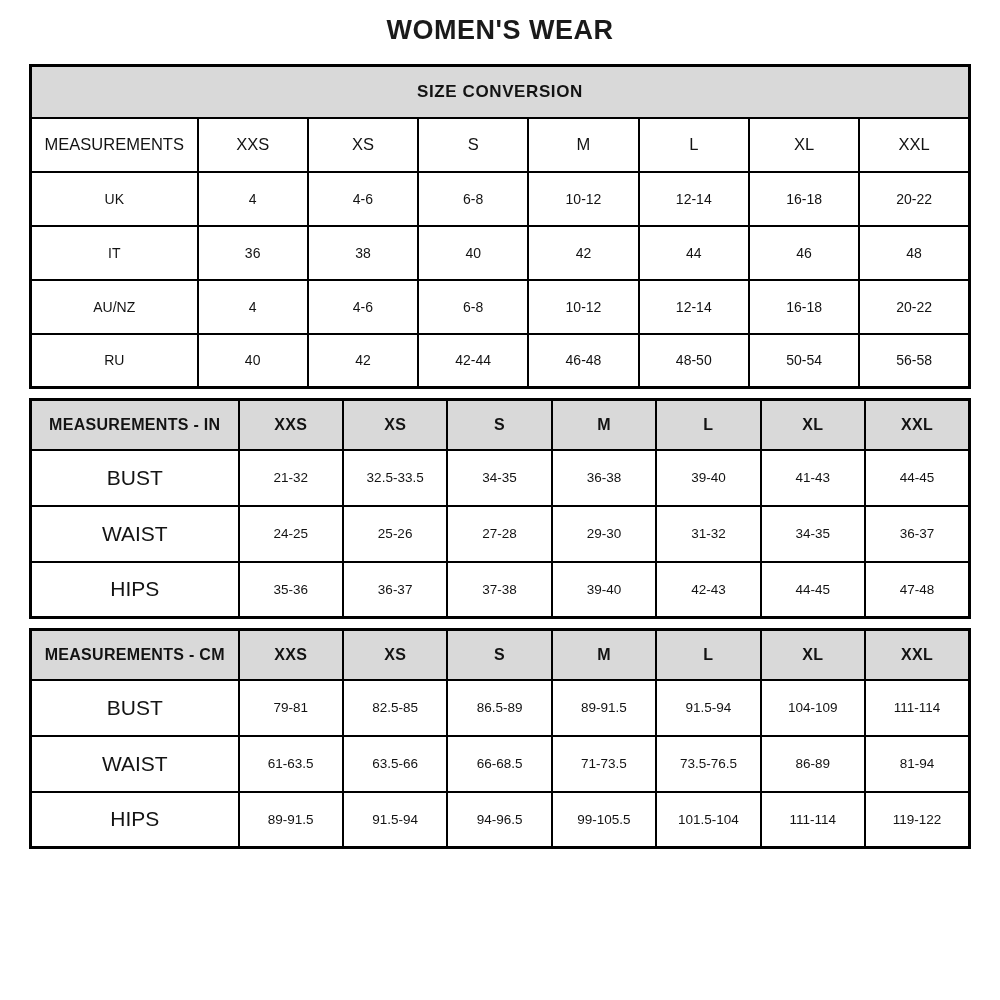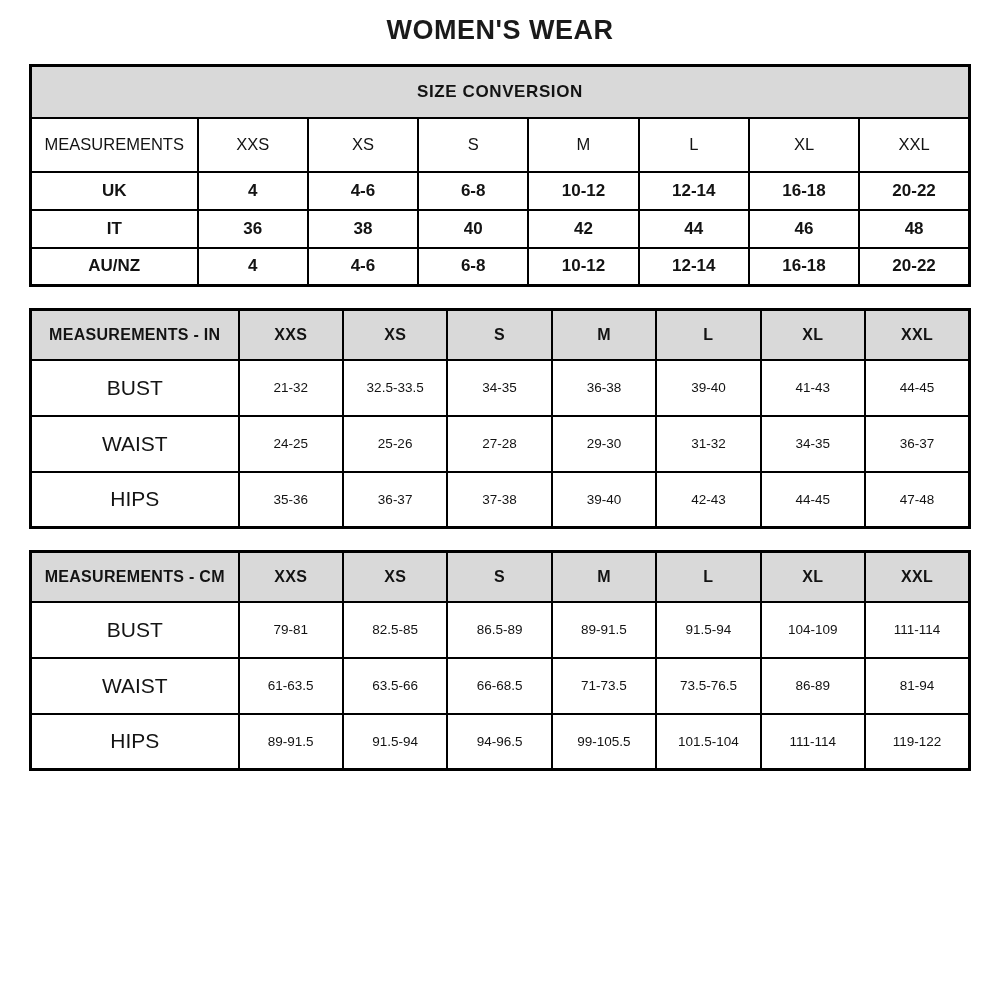--- a/index.html
+++ b/index.html
@@ -19,24 +19,24 @@
     border-collapse:collapse; table-layout:fixed; width:942px;
     border:3px solid var(--line);
   }
   .tbl th, .tbl td {
     border:2px solid var(--line); text-align:center; vertical-align:middle;
     padding:0 2px; overflow:hidden; white-space:nowrap;
   }
   
   .conv .banner   { height:52px; background:var(--hdr); font-size:17px; font-weight:700; letter-spacing:0.6px; }
   .conv .colhead  { height:54px; font-size:16.5px; font-weight:400; background:#fff; }
-  .conv td        { height:38px; font-size:17px; font-weight:700; }
+  .conv td        { height:54px; font-size:14px; font-weight:400; }
   .conv col.lab   { width:167px; }
   
-  .meas { margin-top:21px; }
+  .meas { margin-top:9px; }
   .meas th        { height:50px; background:var(--hdr); font-size:16px; font-weight:700; letter-spacing:0.3px; }
   .meas td        { height:56px; font-size:13.5px; font-weight:400; }
   .meas td.rowlab { font-size:21px; }
   .meas col.lab   { width:208px; }
 </style>
 </head>
 <body>
 
 <div class="page">
 
@@ -92,20 +92,30 @@
       <tr>
         <td>AU/NZ</td>
         <td>4</td>
         <td>4-6</td>
         <td>6-8</td>
         <td>10-12</td>
         <td>12-14</td>
         <td>16-18</td>
         <td>20-22</td>
       </tr>
+      <tr>
+        <td>RU</td>
+        <td>40</td>
+        <td>42</td>
+        <td>42-44</td>
+        <td>46-48</td>
+        <td>48-50</td>
+        <td>50-54</td>
+        <td>56-58</td>
+      </tr>
     </tbody>
   </table>
 
   <table class="tbl meas">
     <colgroup>
         <col class="lab">
         <col>
         <col>
         <col>
         <col>

